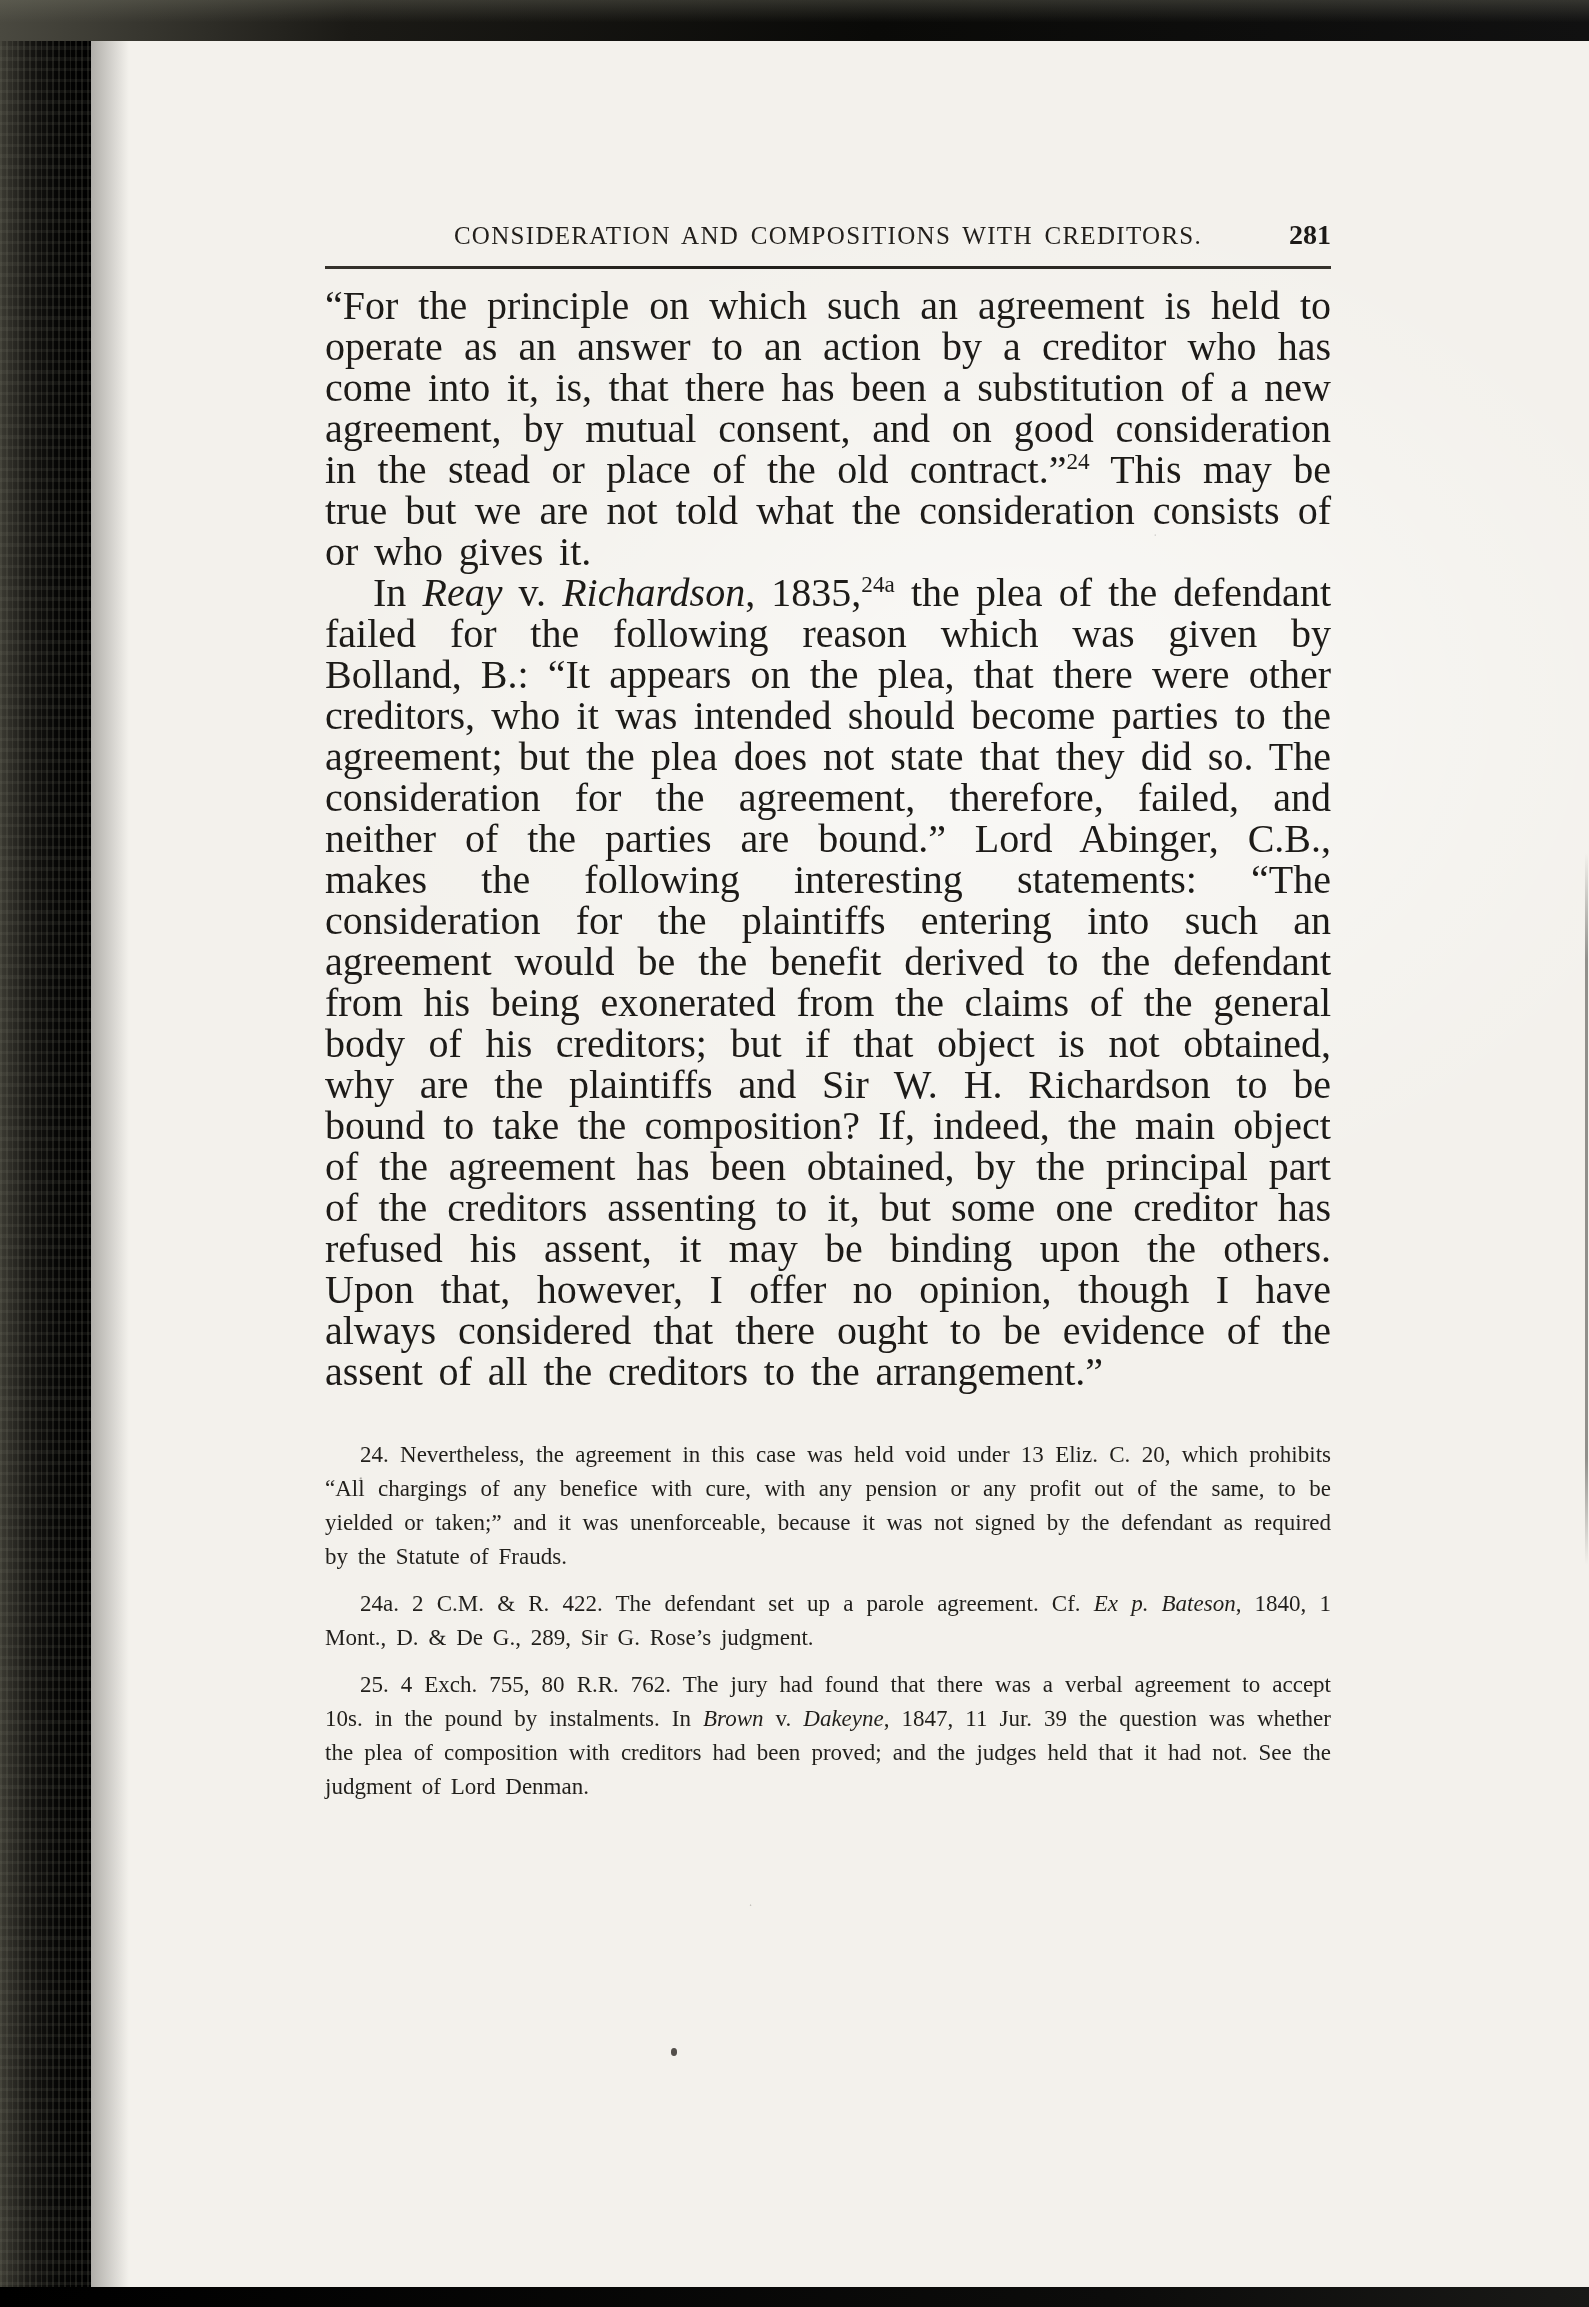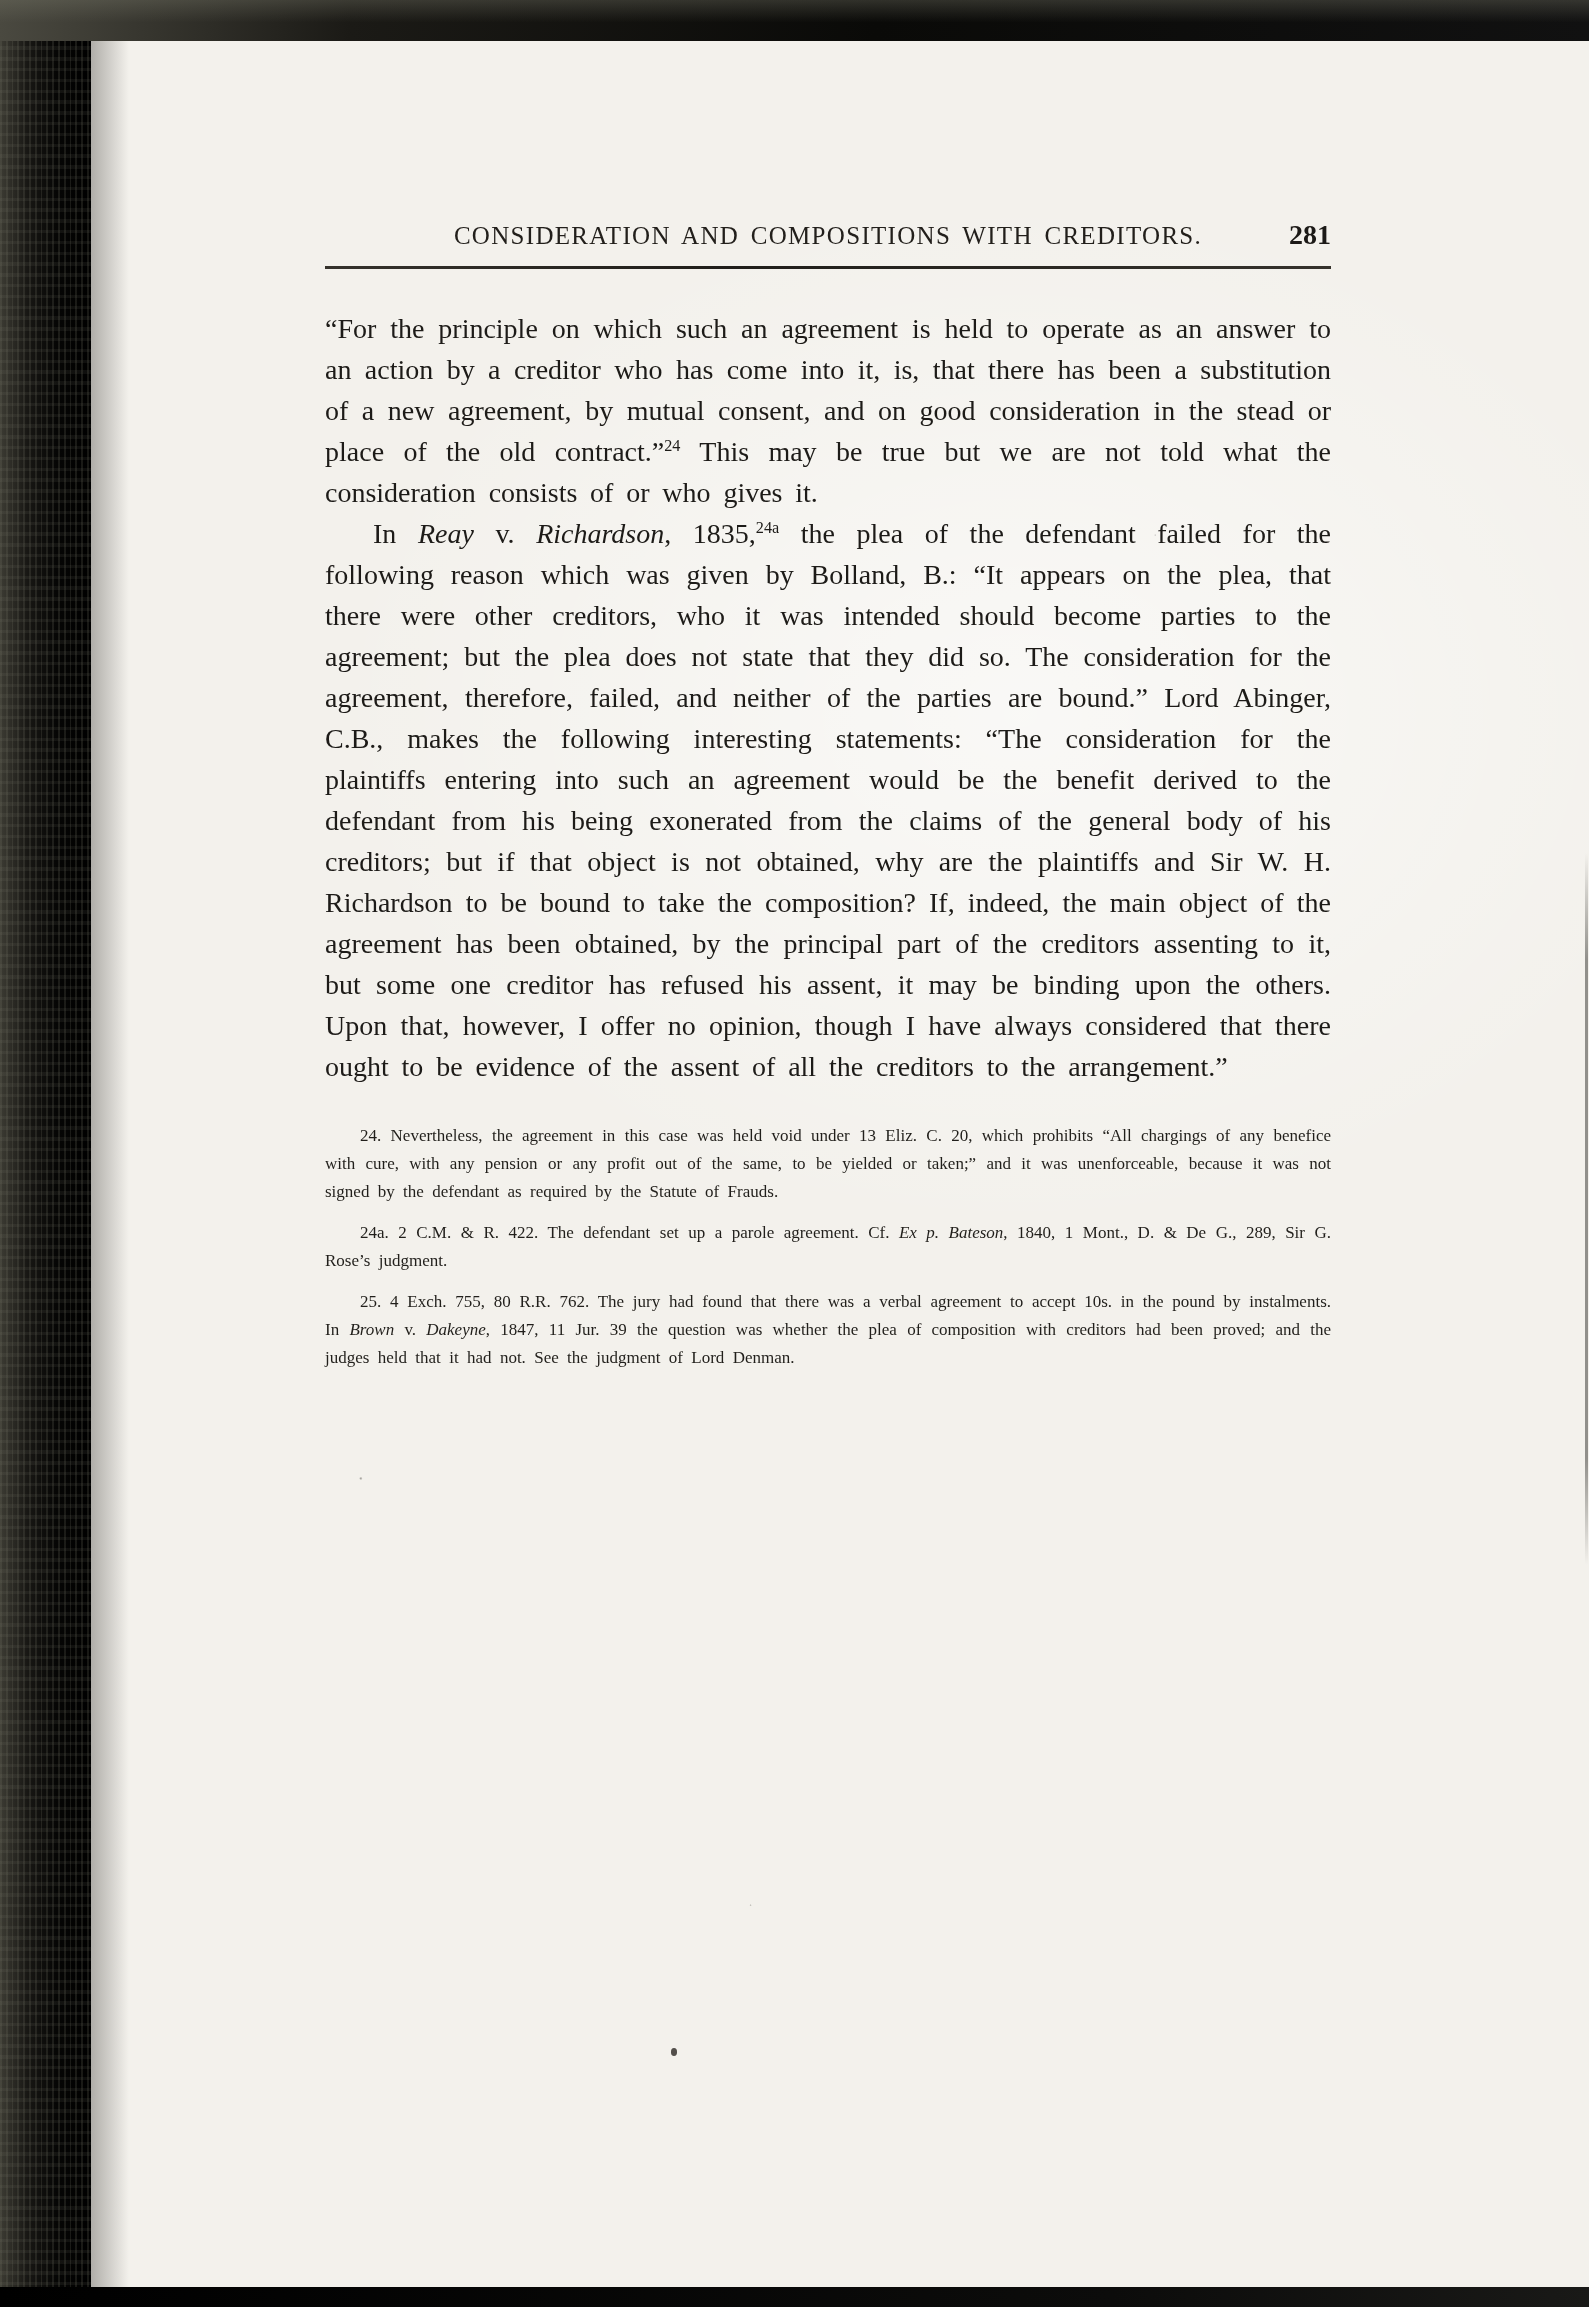--- a/index.html
+++ b/index.html
@@ -64,31 +64,31 @@
   .page-num {
     position:absolute; right:0; top:-3.3px;
     font-size:28px; font-weight:bold; color:#1c1a17;
   }
   .rule {
     margin-top:8.3px; height:2.5px;
     background:linear-gradient(90deg, #35322c, #201e1a 40%, #35322c);
   }
 
   .body {
-    margin-top:39px;
-    font-size:28px; line-height:41px;
+    margin-top:16px;
+    font-size:40px; line-height:41px;
     text-align:justify; word-spacing:5.8px;
     color:#1d1b18;
   }
   .para { margin:0; }
   .para.indent { text-indent:48px; }
 
   .footnotes {
-    margin-top:35px;
-    font-size:17px; line-height:28px;
+    margin-top:46px;
+    font-size:23px; line-height:34px;
     text-align:justify; word-spacing:4.1px;
     color:#211f1b;
   }
   .fn-group { margin-top:0; }
   .fn-group + .fn-group { margin-top:13.2px; }
   .fn-para { margin:0; }
   .fn-para.indent { text-indent:35px; }
 
   .it  { font-style:italic; }
   .sup { vertical-align:super; font-size:0.58em; line-height:0; }

